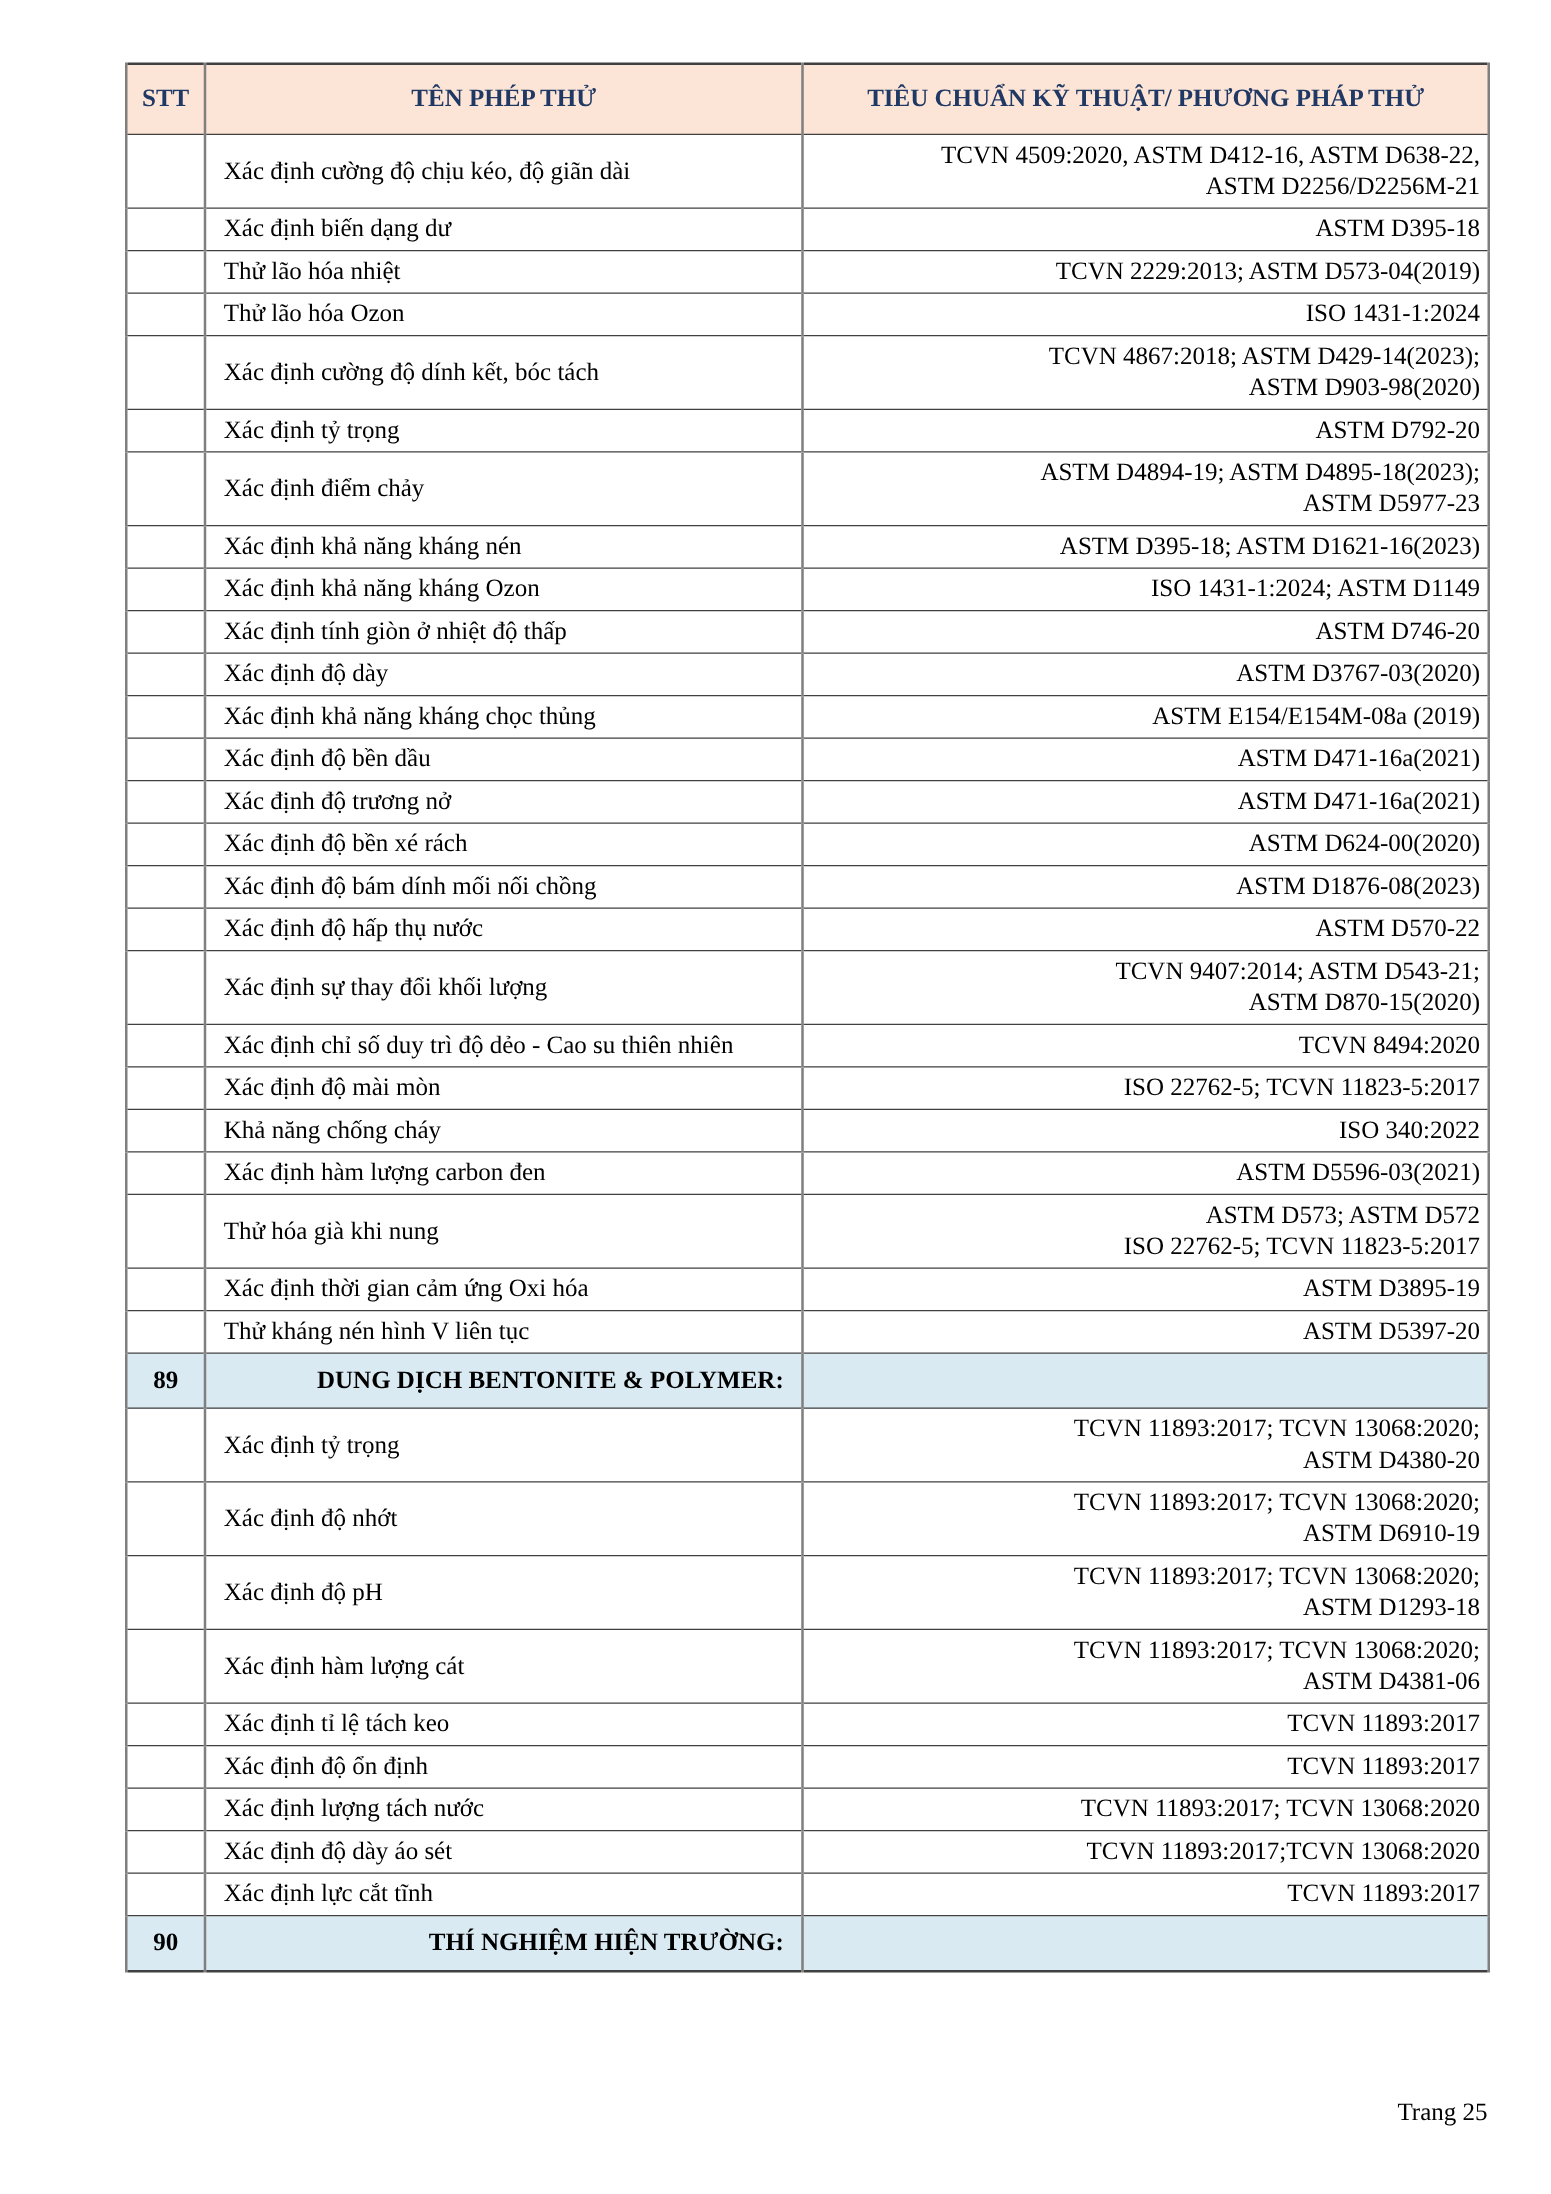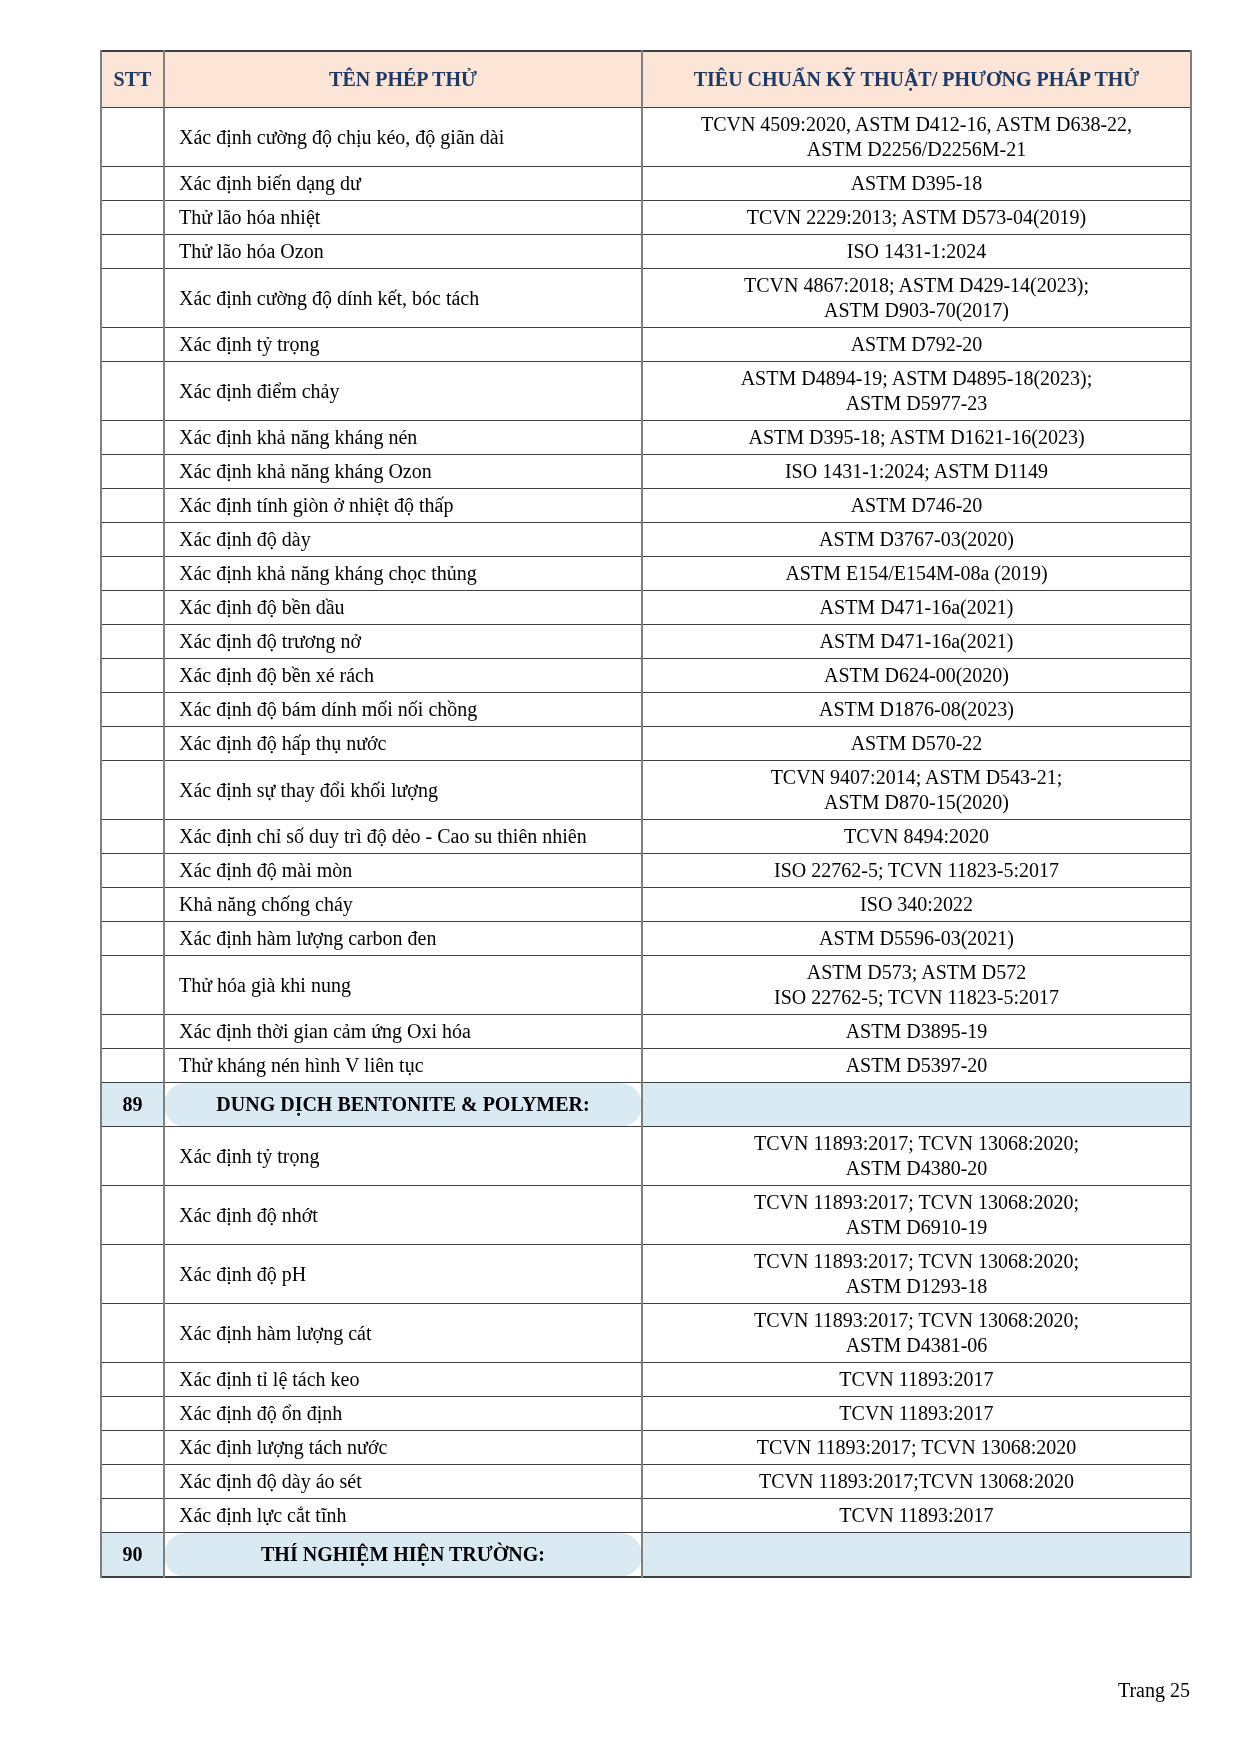--- a/index.html
+++ b/index.html
@@ -29,27 +29,27 @@
   td {
     font-size:20px; line-height:25px; vertical-align:middle;
     border-top:1px solid var(--border-dark,#4a4a4a);
     border-bottom:1px solid var(--border-dark,#4a4a4a);
     border-left:2px solid var(--border-gray,#7f7f7f);
     border-right:2px solid var(--border-gray,#7f7f7f);
     padding:4px 6px;
   }
   td.c-stt  { text-align:center; padding:4px 2px; }
   td.c-name { text-align:justify; padding:4px 14px 4px 14px; }
-  td.c-std  { text-align:center; white-space:pre-line; }
+  td.c-std  { text-align:right; white-space:pre-line; }
 
   tr.section-row td {
     background:var(--section-bg,#daeaf3);
     font-weight:bold; padding-top:9px; padding-bottom:9px;margin-top:41px;
   }
-  tr.section-row td.c-name { text-align:center;border-radius:22px; }
+  tr.section-row td.c-name { text-align:right; }
 
   .footer {
     position:absolute; top:1679px; right:51px;
     font-size:20px; color:#000;
   }
 </style>
 </head>
 <body>
 
 <div class="page">
@@ -85,21 +85,21 @@
   </tr>
         <tr>
     <td class="c-stt"></td>
     <td class="c-name">Thử lão hóa Ozon</td>
     <td class="c-std">ISO 1431-1:2024</td>
   </tr>
         <tr>
     <td class="c-stt"></td>
     <td class="c-name">Xác định cường độ dính kết, bóc tách</td>
     <td class="c-std">TCVN 4867:2018; ASTM D429-14(2023);
-ASTM D903-70(2017)</td>
+ASTM D903-98(2020)</td>
   </tr>
         <tr>
     <td class="c-stt"></td>
     <td class="c-name">Xác định tỷ trọng</td>
     <td class="c-std">ASTM D792-20</td>
   </tr>
         <tr>
     <td class="c-stt"></td>
     <td class="c-name">Xác định điểm chảy</td>
     <td class="c-std">ASTM D4894-19; ASTM D4895-18(2023);

